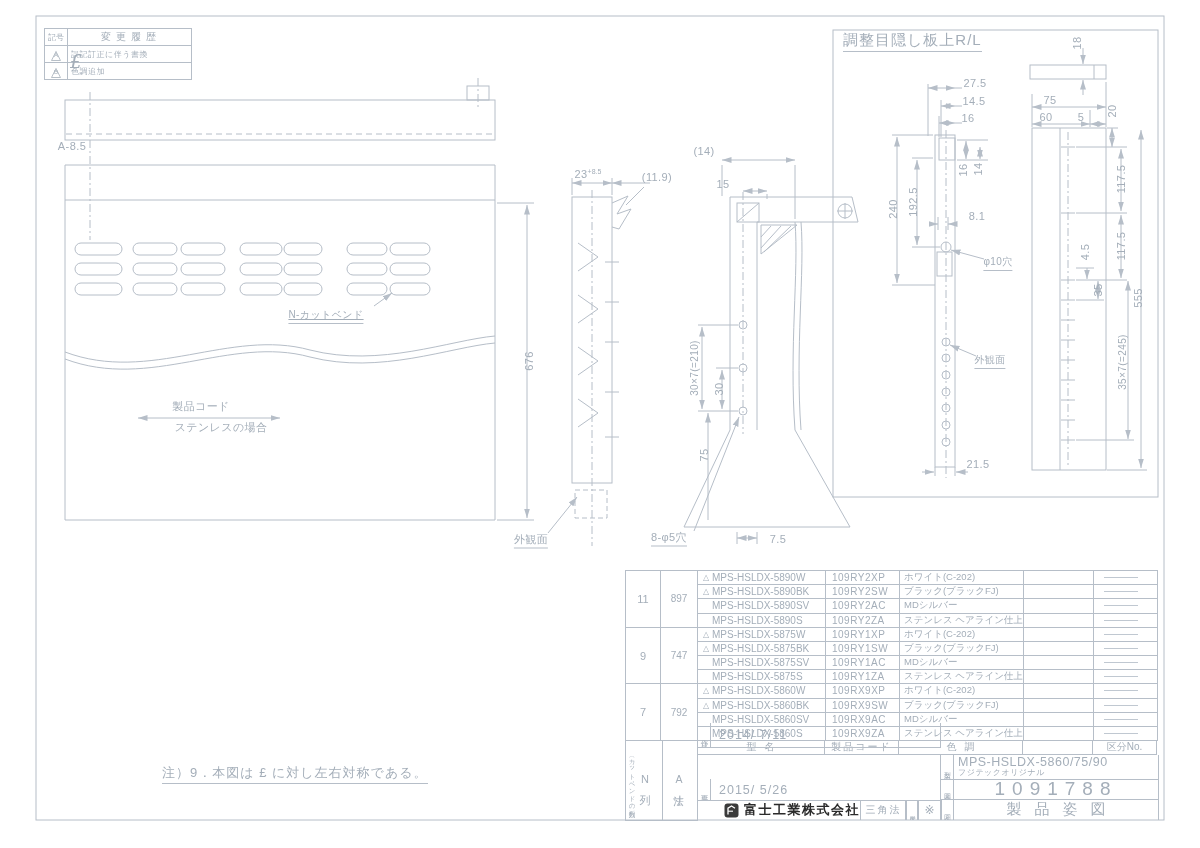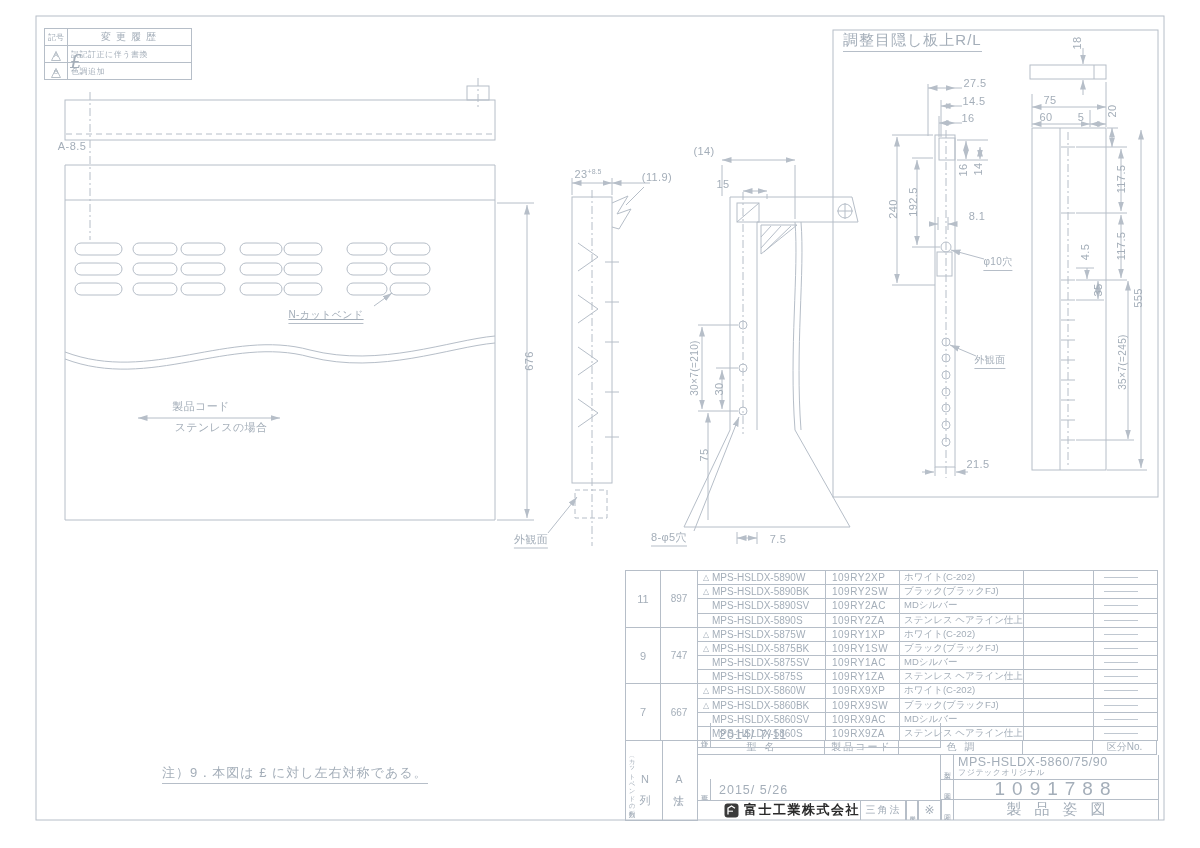--- a/index.html
+++ b/index.html
@@ -398,21 +398,21 @@
       </div>
       <div class="c cc">109RY1ZA</div>
       <div class="c ccl">ステンレス ヘアライン仕上</div>
       <div class="c"></div>
       <div class="c">
         <span class="dash"></span>
       </div>
   </div>
   <div class="pgroup">
     <div class="c cn">7</div>
-    <div class="c ca">667</div>
+    <div class="c ca">792</div>
     <div class="c cm">
         <span class="tri">△</span>
         <span>MPS-HSLDX-5860W</span>
       </div>
       <div class="c cc">109RX9XP</div>
       <div class="c ccl">ホワイト(C-202)</div>
       <div class="c"></div>
       <div class="c">
         <span class="dash"></span>
       </div>

